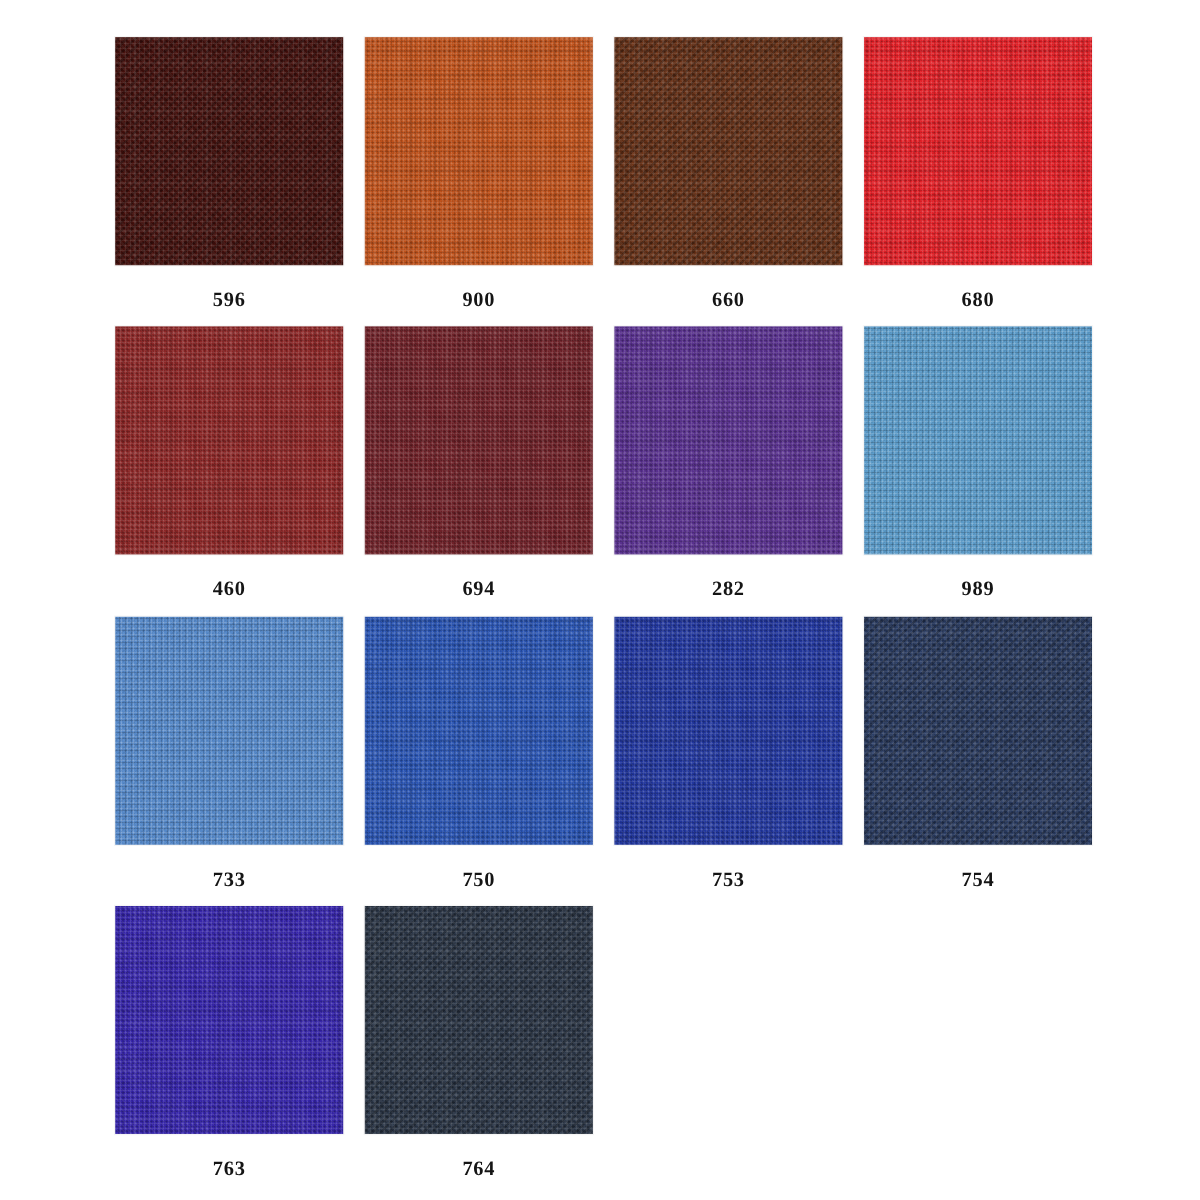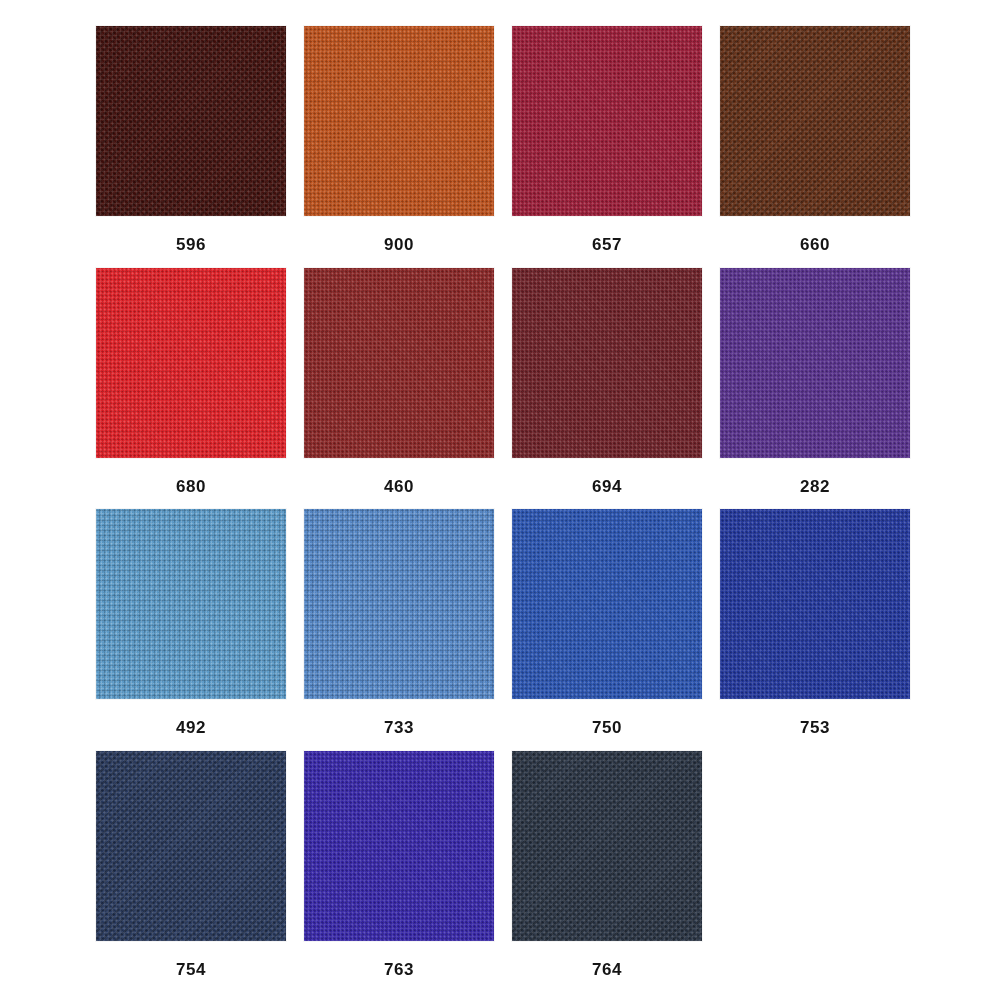--- a/index.html
+++ b/index.html
@@ -21,21 +21,22 @@
     grid-template-rows: repeat(4, 1fr);
     padding: 22px 96px 18px 96px;
     column-gap: 18px;
     row-gap: 6px;
   }
 
   .swatch-cell {
     display: flex;
     flex-direction: column;
     align-items: center;
-    justify-content: center;
+    justify-content: flex-end;
+    font-family: Liberation Serif, serif;
   }
 
   .swatch-chip {
     width: 190px;
     height: 190px;
     position: relative;
     overflow: hidden;
     background-color: #888;
     box-shadow: 0 0 0 1px rgba(0,0,0,0.04);
   }
@@ -143,24 +144,20 @@
 <div id="swatch-board" style="background: rgb(255, 255, 255);">
     <div class="swatch-cell">
       <div class="swatch-chip heather" style="background-color: rgb(74, 18, 14);"></div>
       <div class="swatch-label">596</div>
     </div>
     <div class="swatch-cell">
       <div class="swatch-chip" style="background-color: rgb(192, 82, 27);"></div>
       <div class="swatch-label">900</div>
     </div>
     <div class="swatch-cell">
-      <div class="swatch-chip" style="background-color: rgb(157, 28, 56);"></div>
-      <div class="swatch-label">657</div>
-    </div>
-    <div class="swatch-cell">
       <div class="swatch-chip heather" style="background-color: rgb(110, 52, 24);"></div>
       <div class="swatch-label">660</div>
     </div>
     <div class="swatch-cell">
       <div class="swatch-chip" style="background-color: rgb(227, 32, 39);"></div>
       <div class="swatch-label">680</div>
     </div>
     <div class="swatch-cell">
       <div class="swatch-chip" style="background-color: rgb(140, 38, 38);"></div>
       <div class="swatch-label">460</div>
@@ -168,21 +165,21 @@
     <div class="swatch-cell">
       <div class="swatch-chip" style="background-color: rgb(111, 33, 40);"></div>
       <div class="swatch-label">694</div>
     </div>
     <div class="swatch-cell">
       <div class="swatch-chip" style="background-color: rgb(89, 49, 143);"></div>
       <div class="swatch-label">282</div>
     </div>
     <div class="swatch-cell">
       <div class="swatch-chip coarse" style="background-color: rgb(91, 155, 201);"></div>
-      <div class="swatch-label">492</div>
+      <div class="swatch-label">989</div>
     </div>
     <div class="swatch-cell">
       <div class="swatch-chip coarse" style="background-color: rgb(85, 136, 200);"></div>
       <div class="swatch-label">733</div>
     </div>
     <div class="swatch-cell">
       <div class="swatch-chip" style="background-color: rgb(42, 85, 180);"></div>
       <div class="swatch-label">750</div>
     </div>
     <div class="swatch-cell">

